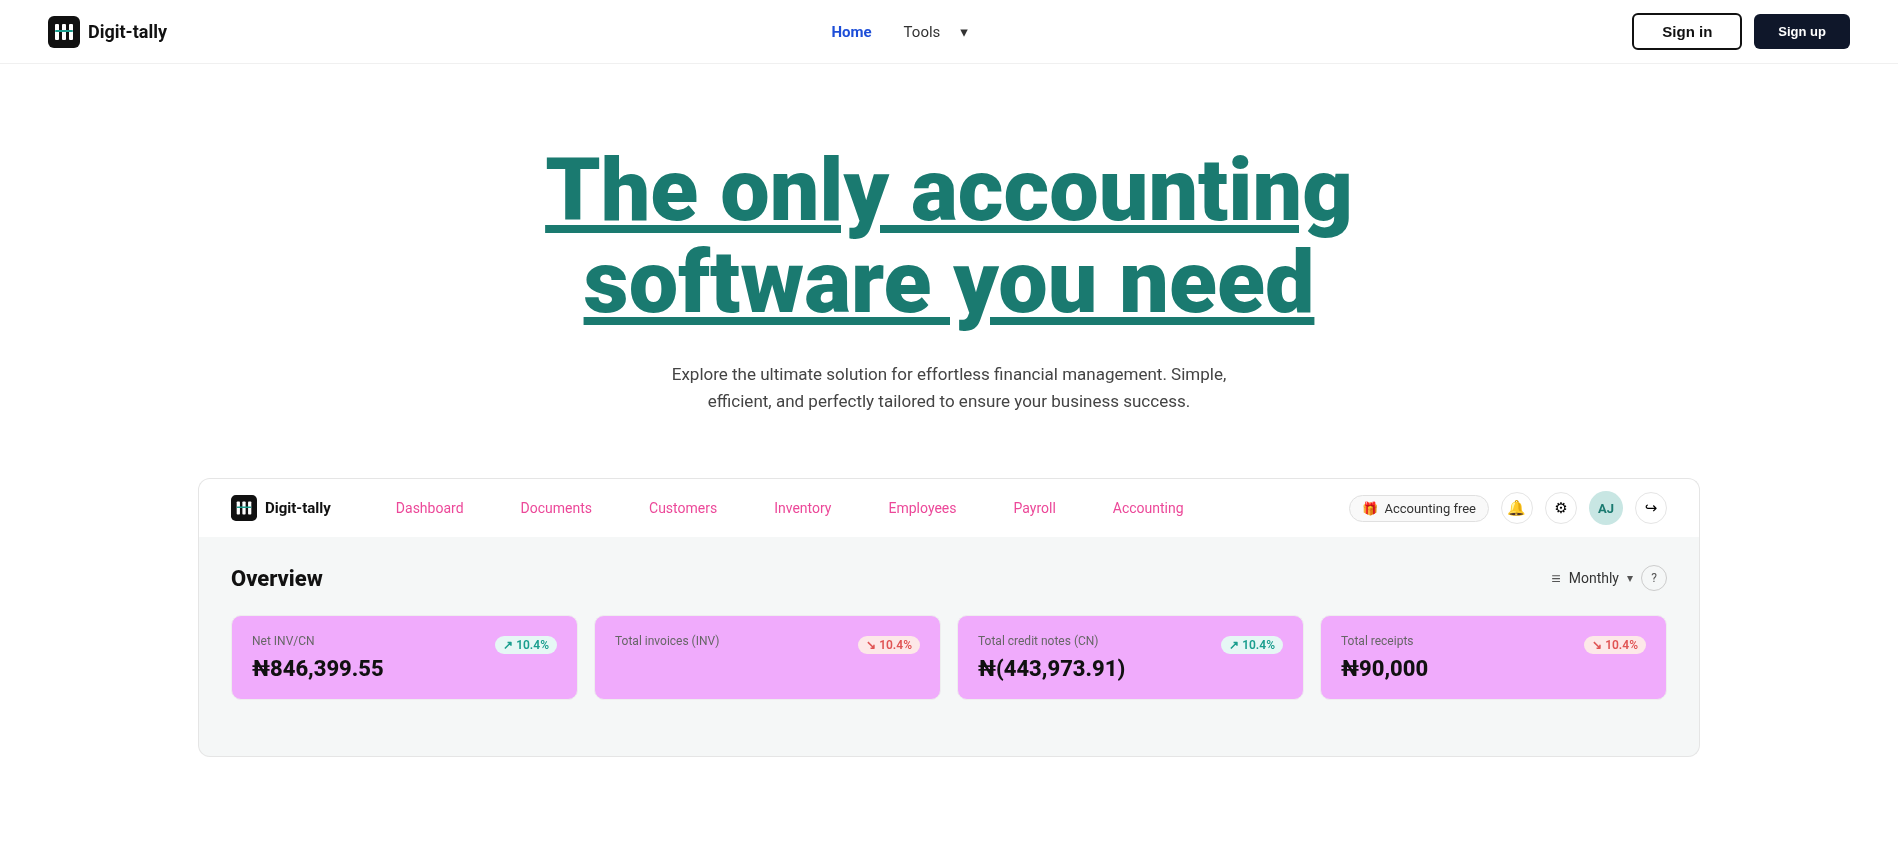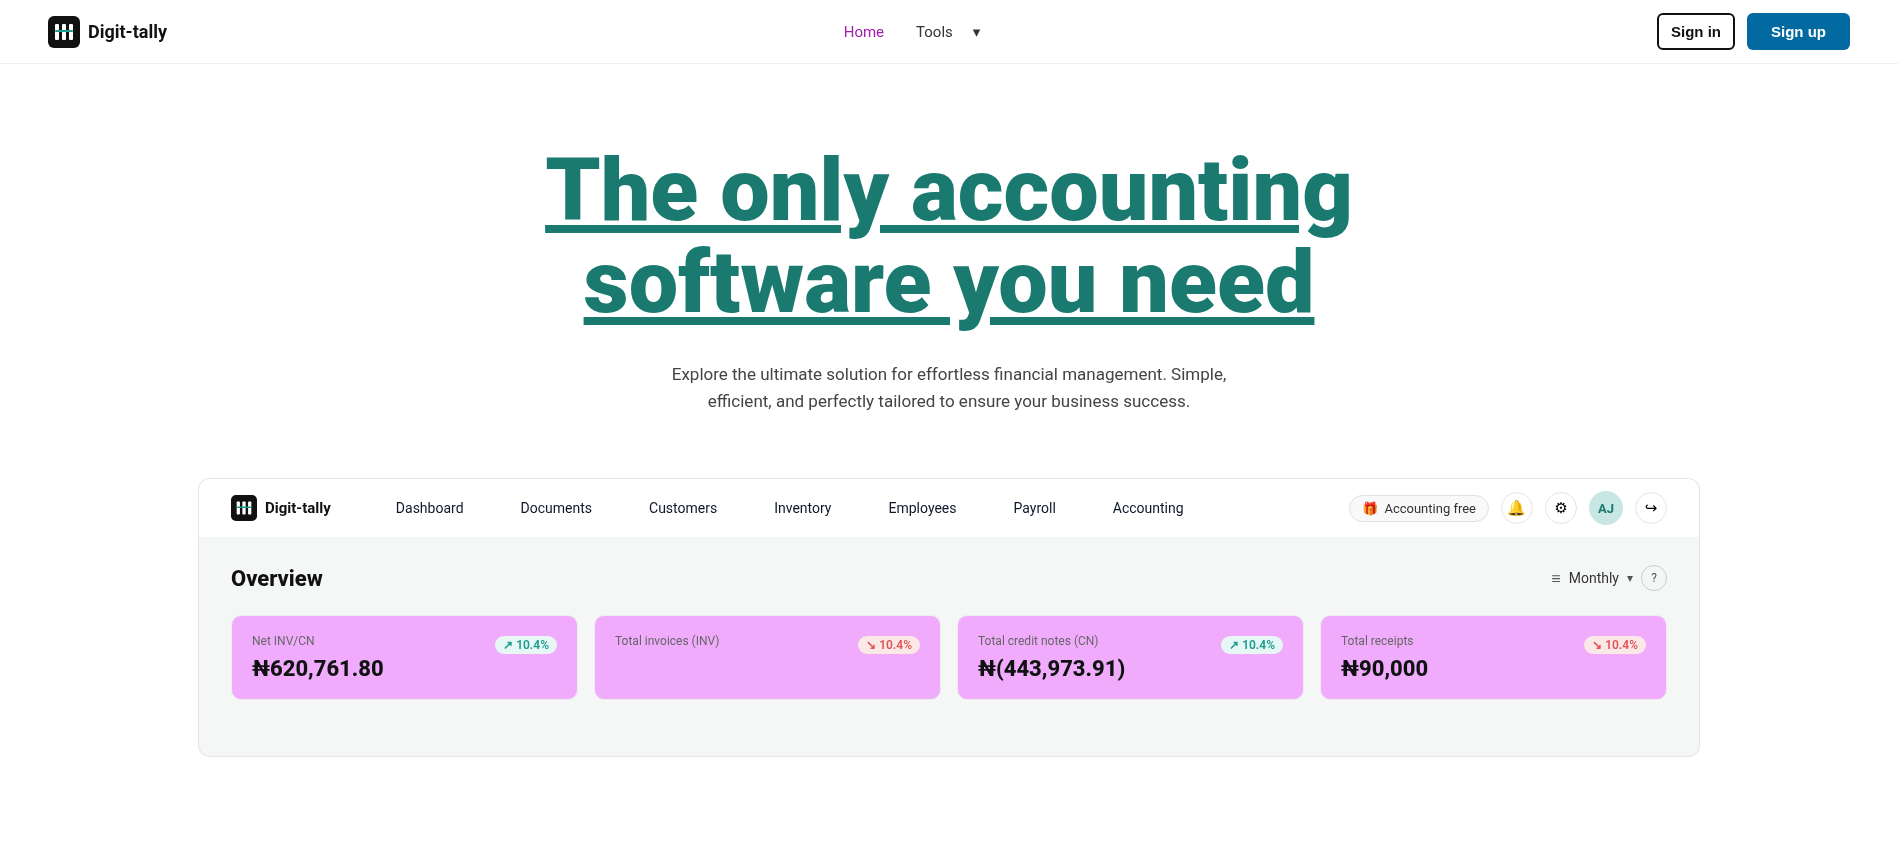--- a/index.html
+++ b/index.html
@@ -8,30 +8,30 @@
     
     .top-nav {
       display: flex; align-items: center; justify-content: space-between;
       padding: 0 48px; height: 64px; border-bottom: 1px solid #f0f0f0;
       position: sticky; top: 0; background: #fff; z-index: 100;
     }
     .logo-area { display: flex; align-items: center; gap: 8px; }
     .logo-icon { width: 32px; height: 32px; }
     .logo-text { font-size: 18px; font-weight: 700; color: #111; }
     .nav-links { display: flex; align-items: center; gap: 32px; }
-    .nav-link { font-size: 15px; color: #a21caf; text-decoration: none; font-weight: 400; }
+    .nav-link { font-size: 15px; color: #1d4ed8; text-decoration: none; font-weight: 700; }
     .nav-link-tools { display: flex; align-items: center; gap: 20px; color: #333; font-size: 15px; cursor: pointer; }
     .nav-actions { display: flex; align-items: center; gap: 12px; }
     .btn-signin {
       border: 2px solid #111; background: #fff; color: #111;
-      padding: 8px 12px; border-radius: 6px; font-size: 15px; font-weight: 600; cursor: pointer;
+      padding: 8px 28px; border-radius: 6px; font-size: 15px; font-weight: 600; cursor: pointer;
     }
     .btn-signup {
-      background: #0369a1; color: #fff; border: none;
-      padding: 10px 24px; border-radius: 6px; font-size: 15px; font-weight: 600; cursor: pointer; text-align: center;
+      background: #0f172a; color: #fff; border: none;
+      padding: 10px 24px; border-radius: 6px; font-size: 13px; font-weight: 600; cursor: pointer; text-align: center;
     }
 
     
     .hero {
       text-align: center;
       padding: 80px 48px 60px;
     }
     .hero-title {
       font-size: 88px; font-weight: 900; color: #1a7a70; line-height: 1.05;
       max-width: 1100px; margin: 0 auto 32px; text-decoration: underline;
@@ -51,21 +51,21 @@
     .app-nav {
       display: flex; align-items: center; justify-content: space-between;
       padding: 12px 32px; background: #fff;
       border: 1px solid #e5e5e5; border-radius: 12px 12px 0 0;
       border-bottom: none;
     }
     .app-nav-left { display: flex; align-items: center; gap: 32px; }
     .app-logo-area { display: flex; align-items: center; gap: 8px; }
     .app-logo-text { font-size: 15px; font-weight: 700; color: #111; }
     .app-nav-links { display: flex; align-items: center; gap: 24px; }
-    .app-nav-link { font-size: 14px; color: #0f172a; text-decoration: none; cursor: pointer; padding-left: 33px; }
+    .app-nav-link { font-size: 14px; color: #ec4899; text-decoration: none; cursor: pointer; padding-left: 33px; }
     .app-nav-right { display: flex; align-items: center; gap: 12px; }
     .accounting-free-badge {
       display: flex; align-items: center; gap: 6px;
       border: 1px solid #e0e0e0; border-radius: 20px;
       padding: 5px 12px; font-size: 13px; color: #333; background: #f9f9f9;
     }
     .icon-circle {
       width: 32px; height: 32px; border-radius: 50%;
       display: flex; align-items: center; justify-content: center;
       border: 1px solid #e5e5e5; cursor: pointer; font-size: 15px;
@@ -209,21 +209,21 @@
     <div class="stats-row">
 
       <div class="stat-card">
         <div class="stat-header">
           <span class="stat-label">Net INV/CN</span>
           <span class="stat-badge badge-up">
             <span>↗</span>
             <span>10.4%</span>
           </span>
         </div>
-        <div class="stat-value">₦620,761.80</div>
+        <div class="stat-value">₦846,399.55</div>
       </div>
 
       <div class="stat-card">
         <div class="stat-header">
           <span class="stat-label">Total invoices (INV)</span>
           <span class="stat-badge badge-down">
             <span>↘</span>
             <span>10.4%</span>
           </span>
         </div>

